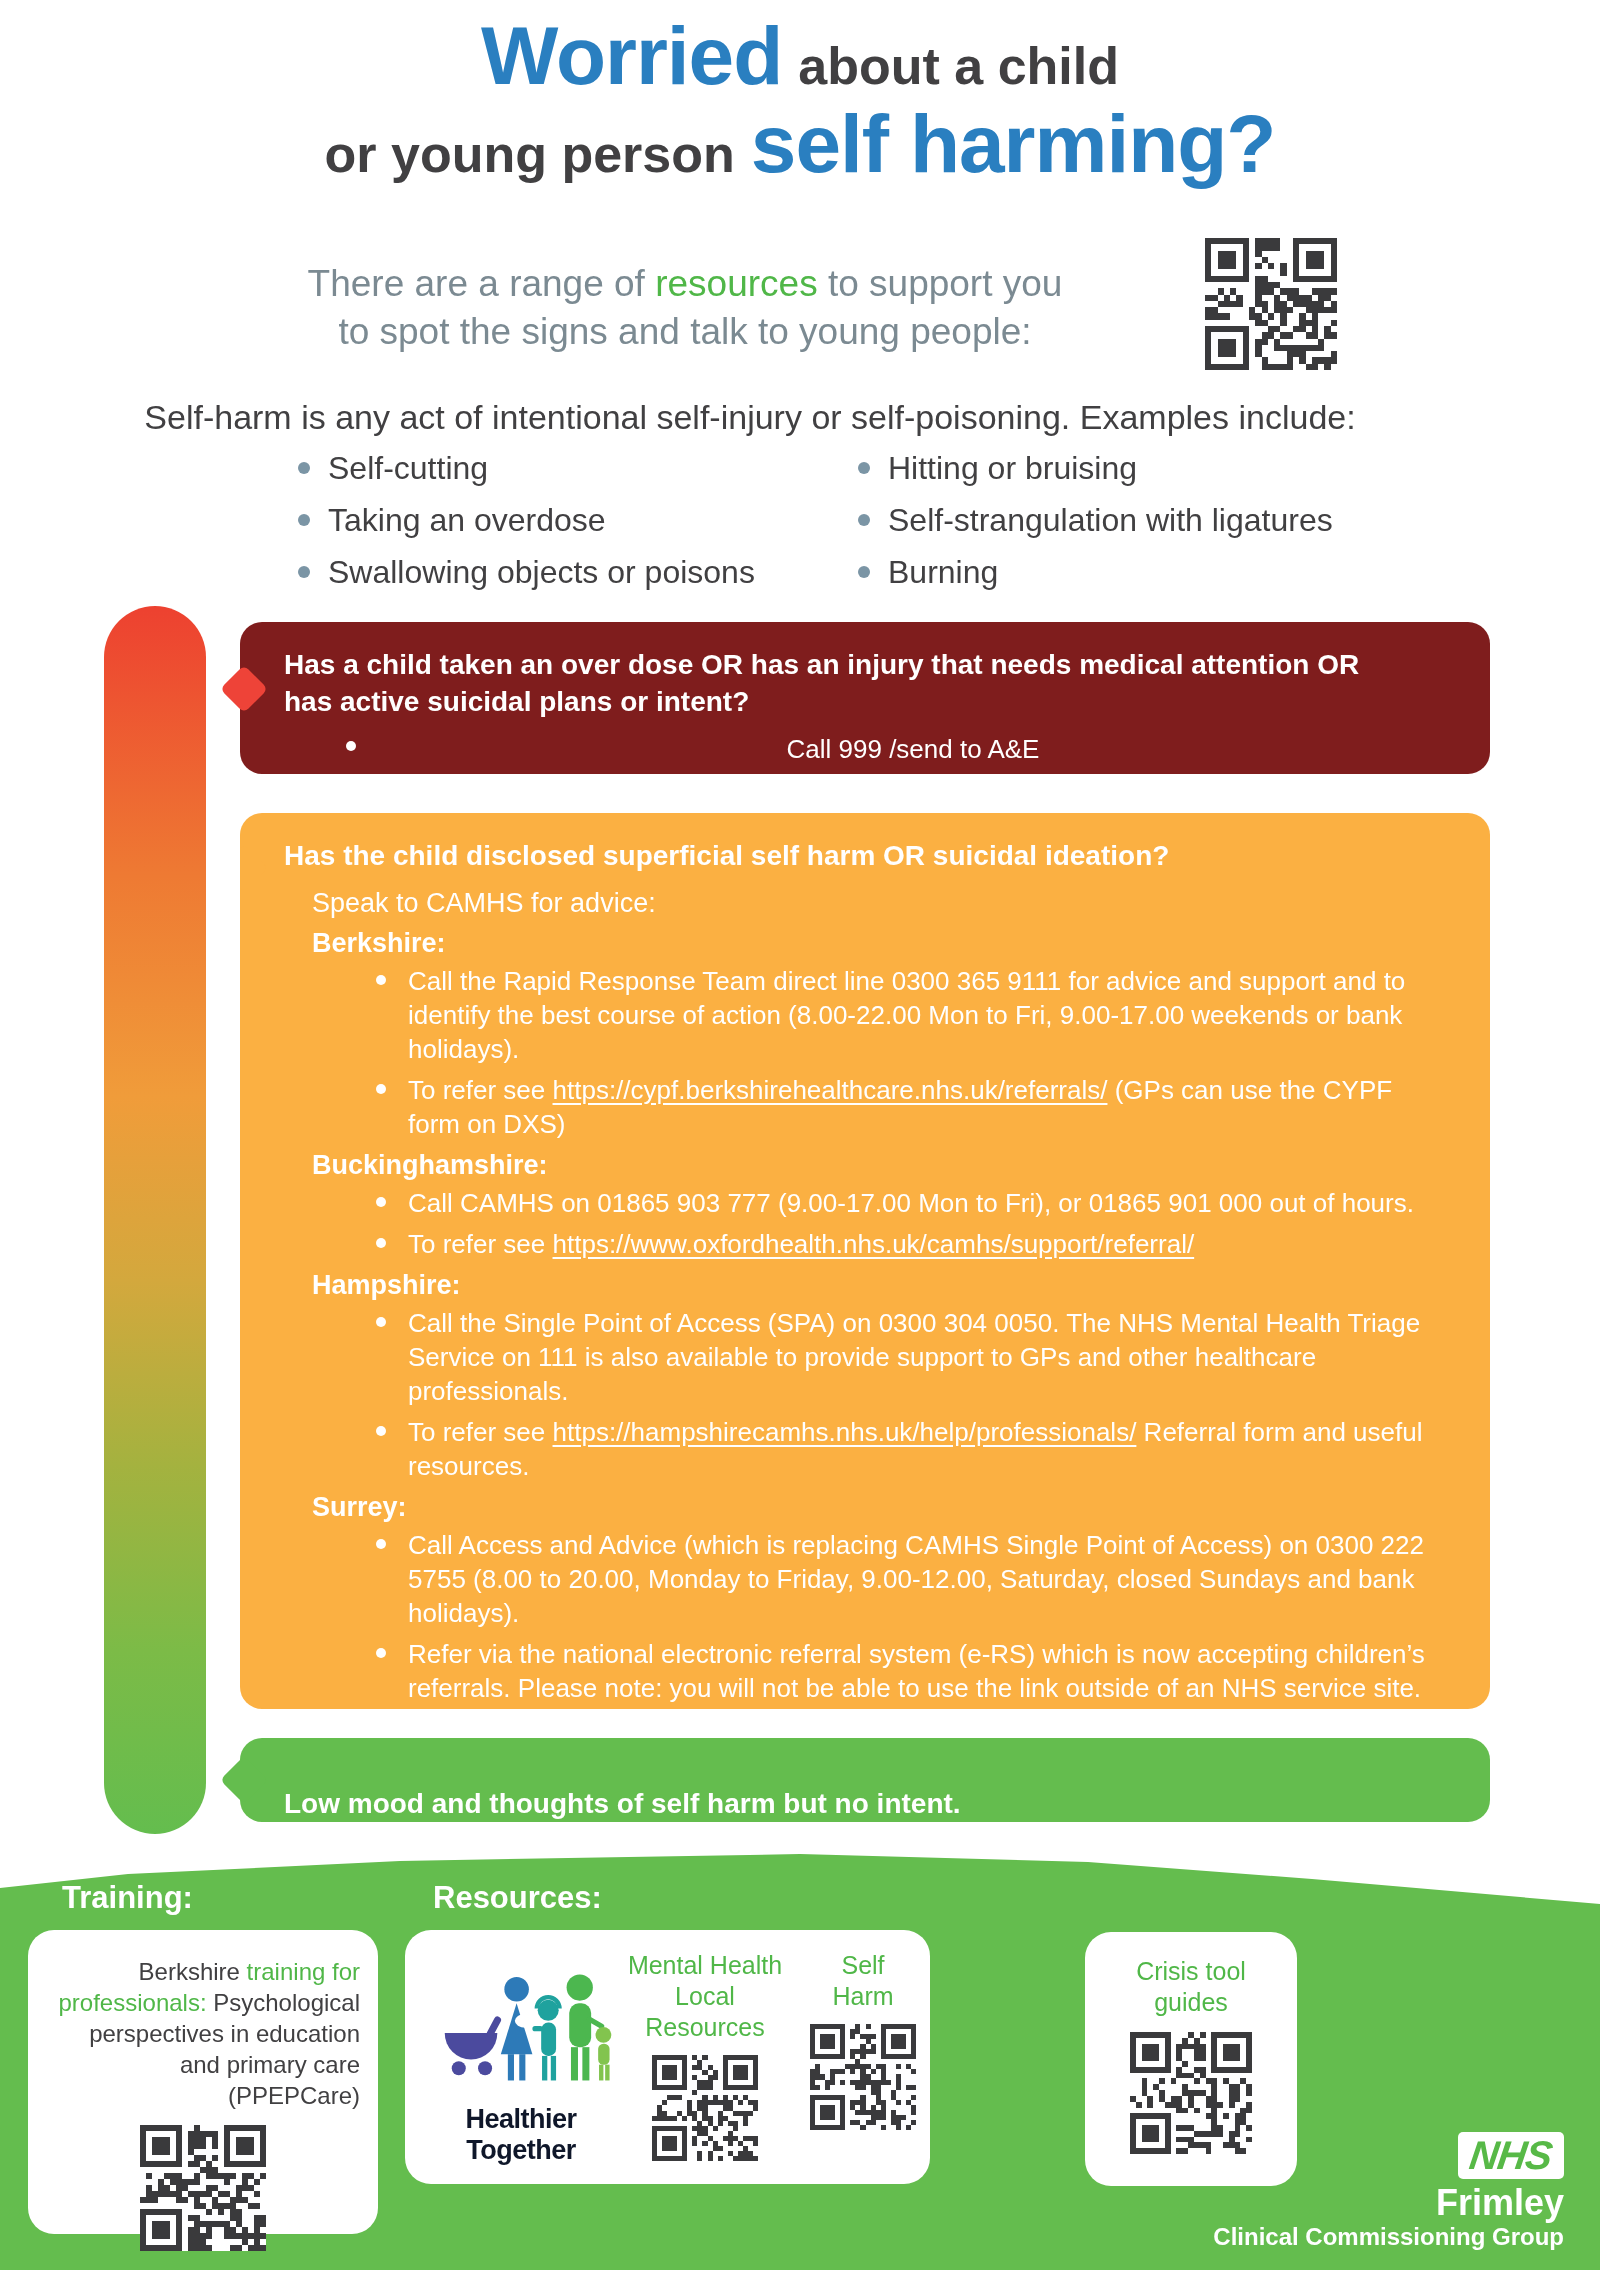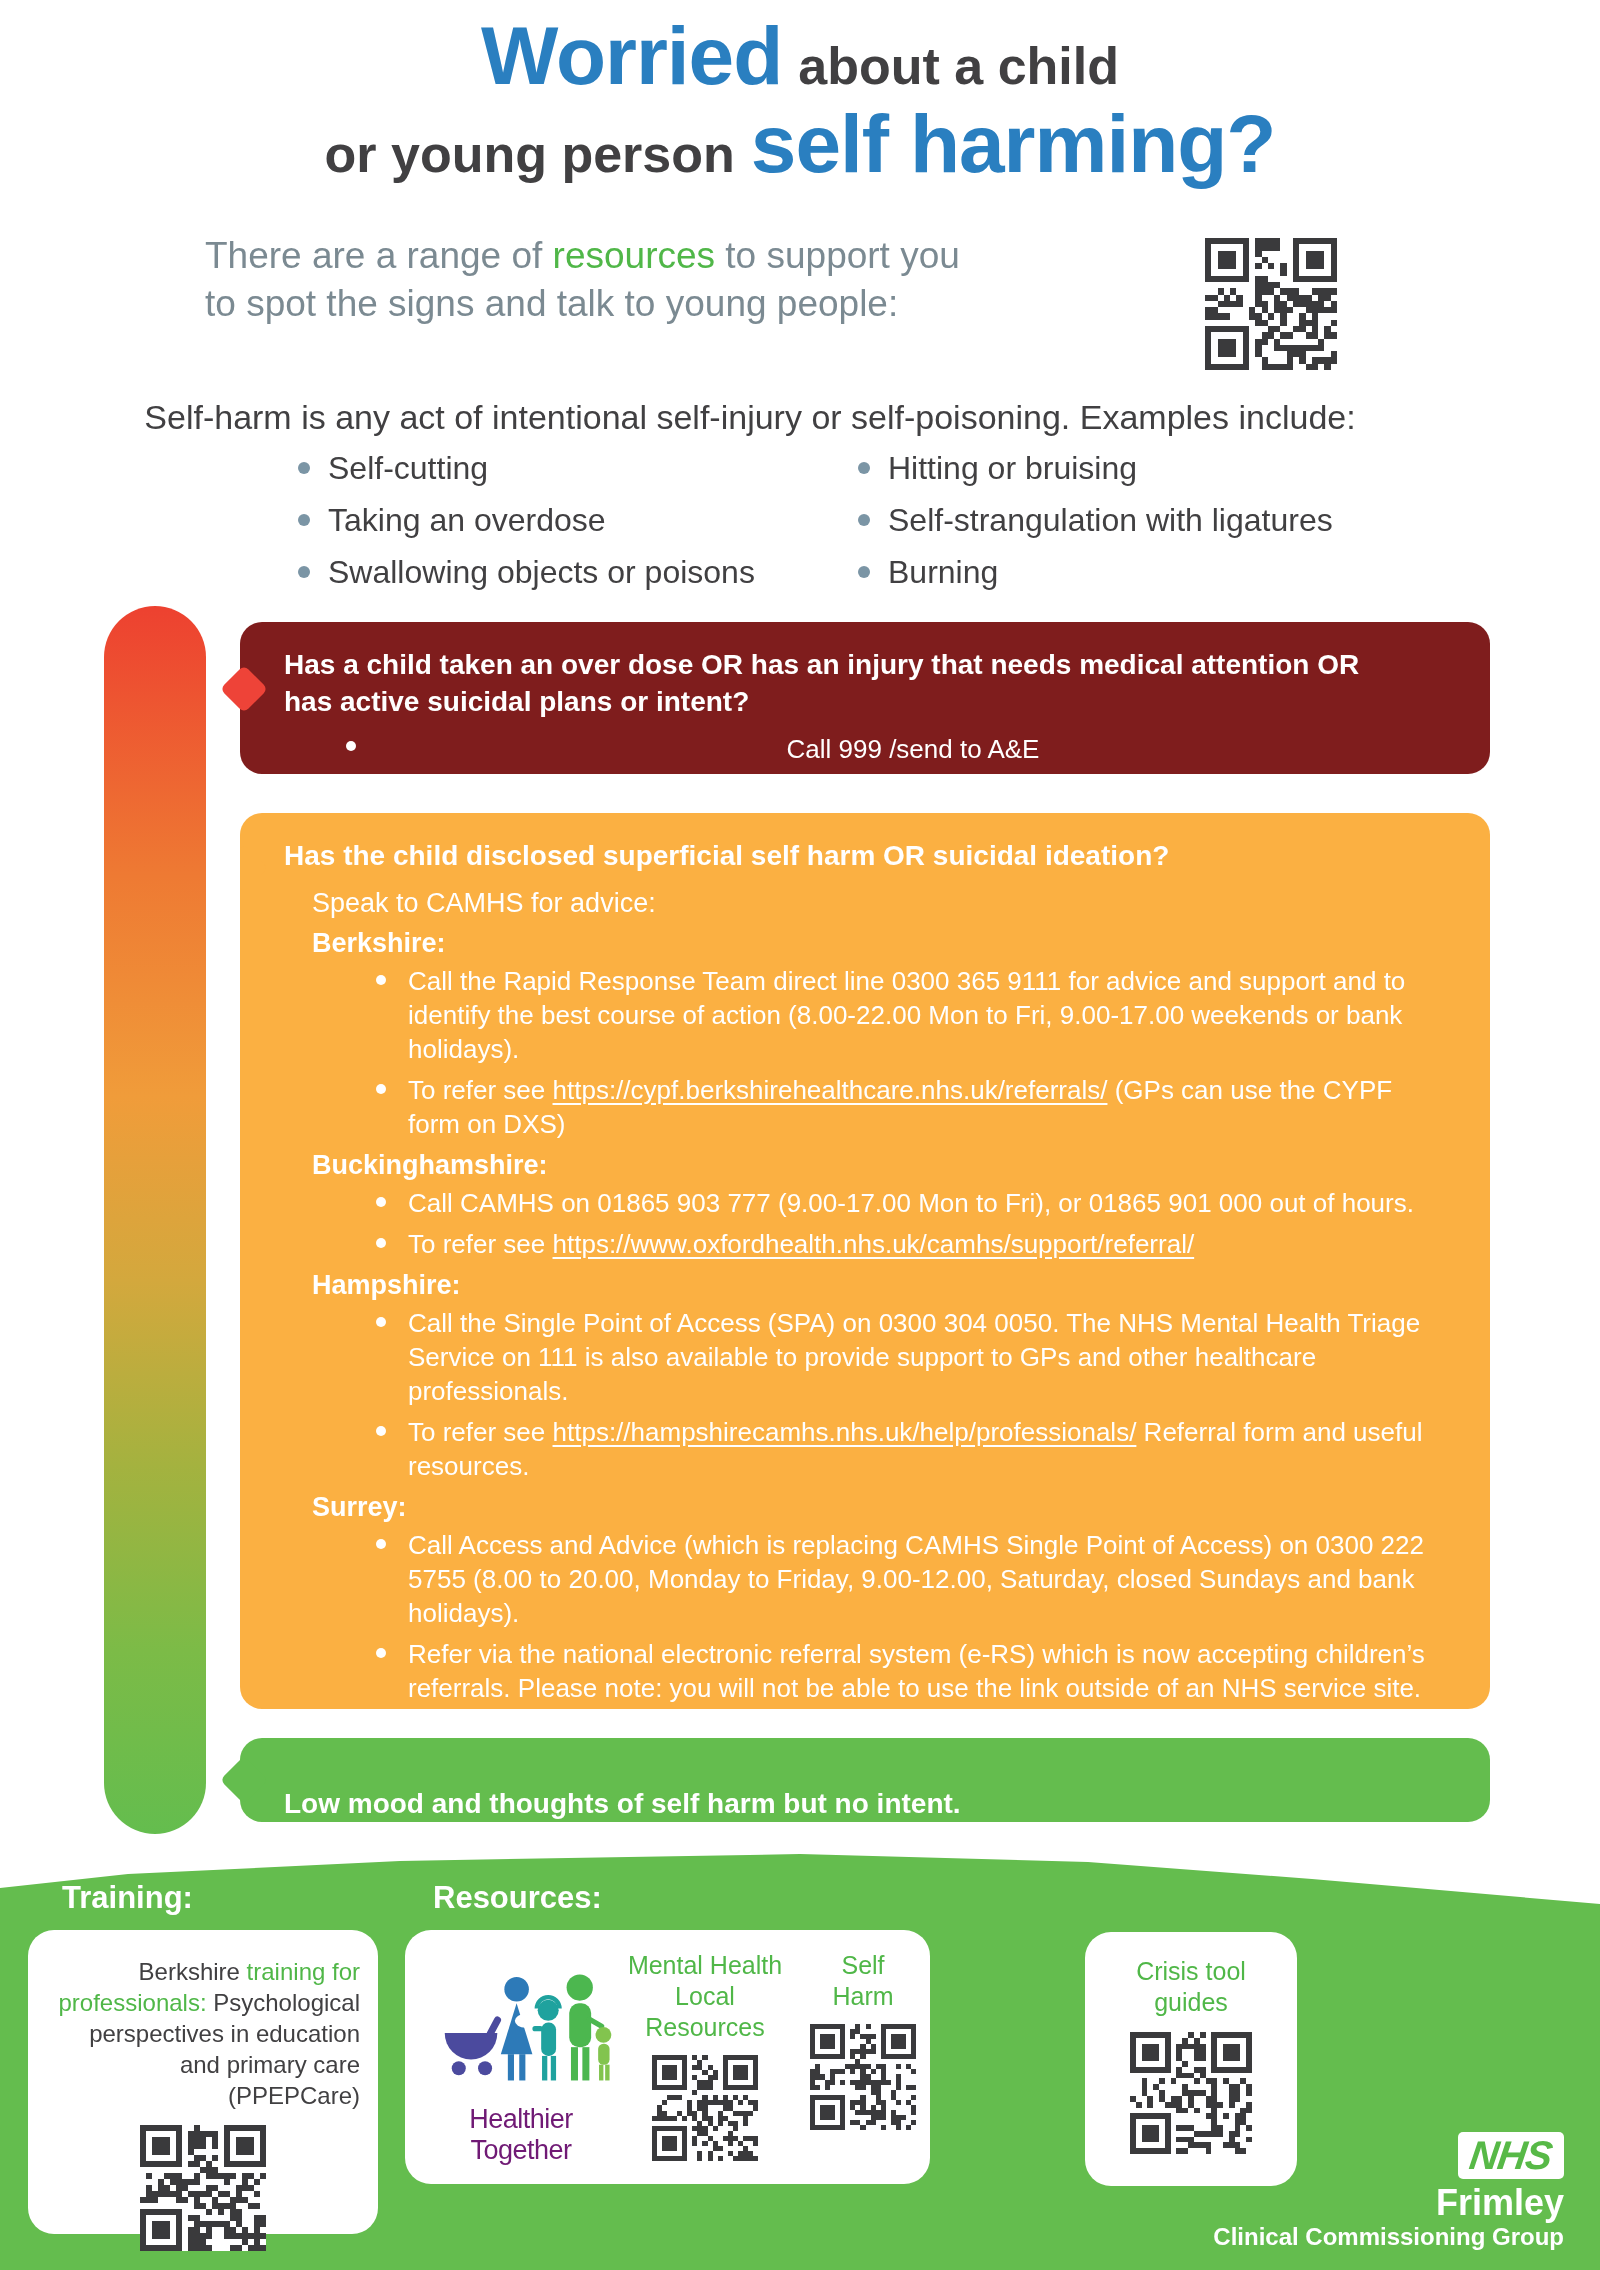--- a/index.html
+++ b/index.html
@@ -11,21 +11,21 @@
   .title { position:absolute; top:14px; left:0; width:1600px; text-align:center; }
   .t-line { line-height:1.02; }
   .t-blue { color:#2a7fc0; font-weight:bold; }
   .t-dark { color:#414042; font-weight:bold; }
   .t-xl { font-size:82px; letter-spacing:-1px; }
   .t-lg { font-size:52px; }
   .t-line + .t-line { margin-top:4px; }
   .t-gap { display:inline-block; width:16px; }
 
   
-  .subtitle { position:absolute; top:232px; left:205px; width:960px; 
+  .subtitle { position:absolute; top:260px; left:205px; width:960px; text-align:center;
               font-size:37px; line-height:48px; color:#7b8a92; }
   .subtitle .green { color:#50b748; }
 
   .qr { display:block; }
   .qr svg { display:block; width:100%; height:100%; }
   .qr-top { position:absolute; left:1205px; top:238px; width:132px; height:132px; }
 
   
   .definition { position:absolute; top:398px; left:0; width:1500px; text-align:center;
                 font-size:34px; color:#414042; }
@@ -70,21 +70,21 @@
   .f-label-resources { left:433px; top:28px; }
 
   .card { position:absolute; background:#fff; border-radius:26px; }
   .card1 { left:28px; top:78px; width:350px; height:304px; padding:26px 18px 0; text-align:right; }
   .c1-text { font-size:24px; line-height:31px; color:#414042; }
   .c1-text .gn { color:#50b748; }
   .qr-c1 { width:126px; height:126px; margin:14px auto 0; }
 
   .card2 { left:405px; top:78px; width:525px; height:254px; }
   .ht-logo { position:absolute; left:16px; top:40px; width:200px; text-align:center; }
-  .ht-text { font-size:27px; font-weight:normal; color:#701a75; margin-top:2px; letter-spacing:-0.5px; }
+  .ht-text { font-size:27px; font-weight:bold; color:#0f172a; margin-top:2px; letter-spacing:-0.5px; }
   .qr-group { position:absolute; top:20px; width:160px; text-align:center; }
   .qr-group .qr { width:106px; height:106px; margin:12px auto 0; }
   .qr-label { font-size:25px; line-height:31px; color:#50b748; }
   .qrg-1 { left:220px; }
   .qrg-2 { left:378px; }
 
   .card3 { left:1085px; top:80px; width:212px; height:254px; text-align:center; padding-top:24px; }
   .card3 .qr { width:122px; height:122px; margin:14px auto 0; }
 
   .nhs-block { position:absolute; right:36px; top:280px; text-align:right; }

